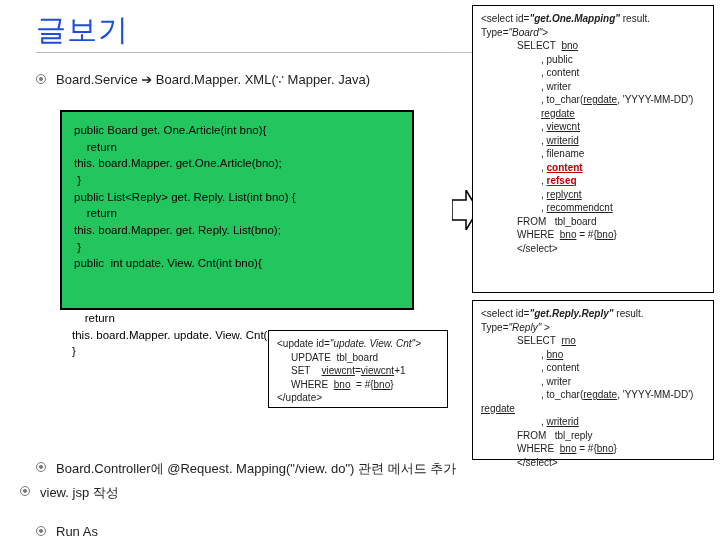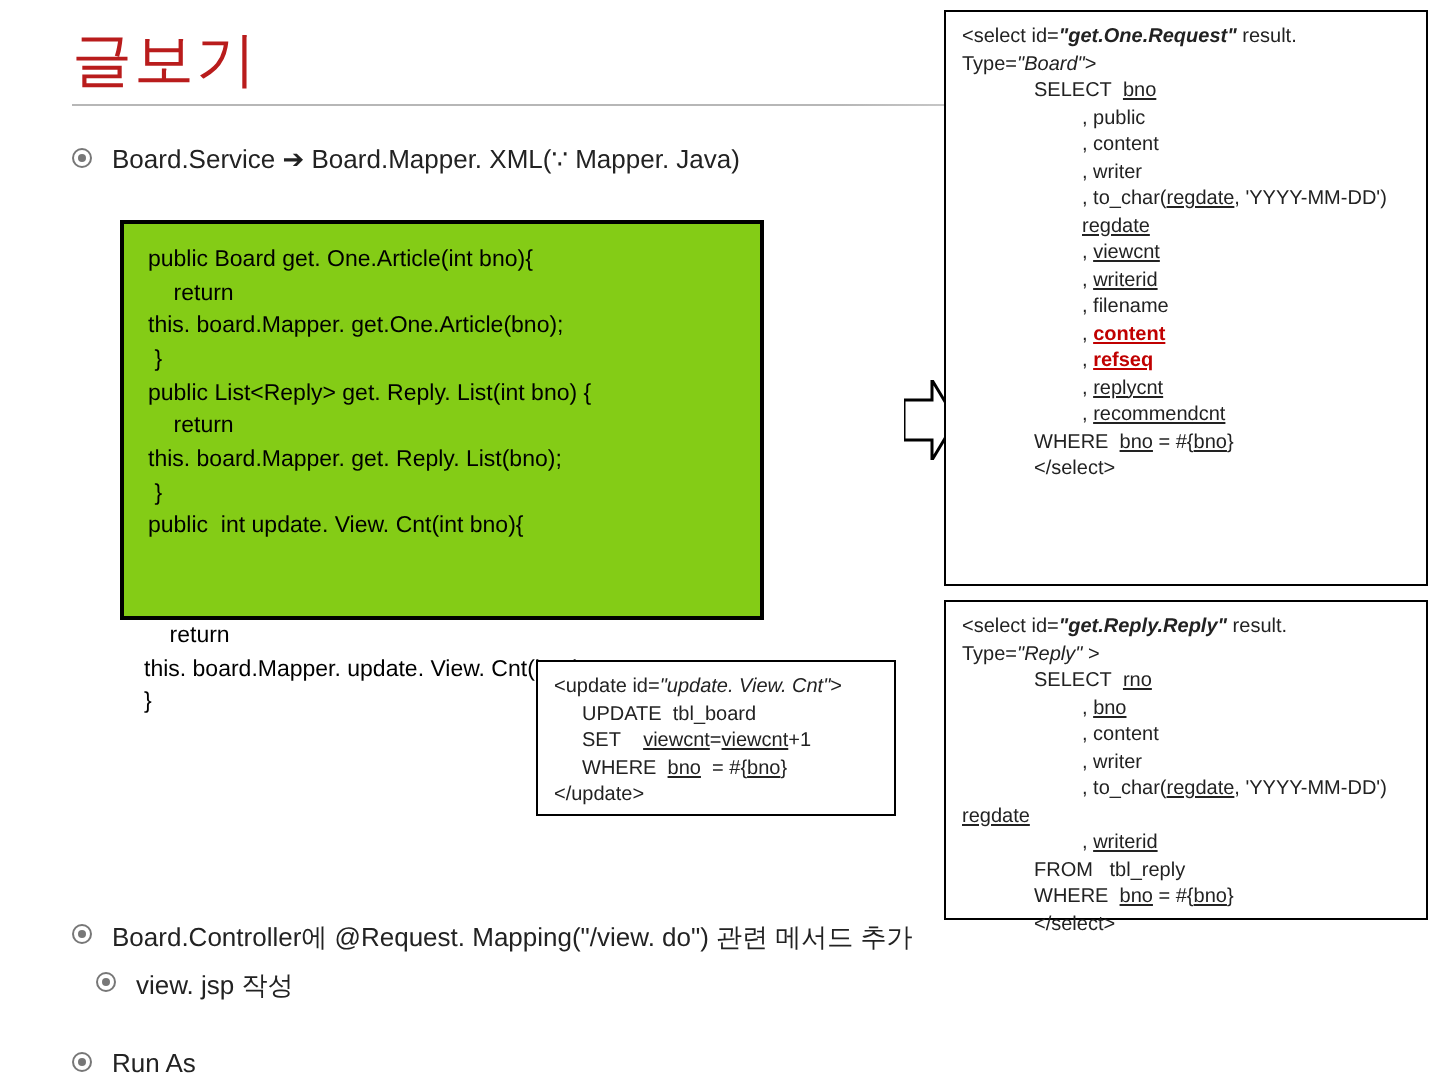--- a/index.html
+++ b/index.html
@@ -1,23 +1,23 @@
 <!DOCTYPE html>
 <html><head>
 <meta charset="utf-8">
 <style>
   * { box-sizing: border-box; margin: 0; padding: 0; }
   body { width: 720px; height: 540px; background: #fff; font-family: "Malgun Gothic", sans-serif; position: relative; overflow: hidden; font-size: 10px; color: #222; }
   .title-wrap { position: absolute; left: 36px; top: 10px; }
-  .title { font-size: 30px; color: #b91c1c; font-weight: 500; letter-spacing: 1px; }
+  .title { font-size: 30px; color: #1d4ed8; font-weight: 500; letter-spacing: 1px; }
   .title-rule { width: 640px; height: 1px; background: linear-gradient(to right, #b7b7b7 0%, #b7b7b7 60%, transparent 100%); position: absolute; left: 36px; top: 52px; }
   .bullet-line { position: absolute; display: flex; align-items: flex-start; gap: 10px; }
   .bul { width: 10px; height: 10px; border: 1.5px solid #777; border-radius: 50%; position: relative; flex: 0 0 auto; margin-top: 2px; }
   .bul::after { content: ""; position: absolute; width: 4px; height: 4px; background: #777; border-radius: 50%; left: 1.5px; top: 1.5px; }
-  .orange-box { position: absolute; left: 60px; top: 110px; width: 322px; height: 200px; background: #84cc16; color: #000; border: 2px solid #000; padding: 10px 12px; font-size: 11.5px; line-height: 1.45; overflow: visible; }
+  .orange-box { position: absolute; left: 60px; top: 110px; width: 354px; height: 200px; background: #22c55e; color: #000; border: 2px solid #000; padding: 10px 12px; font-size: 11.5px; line-height: 1.45; overflow: visible; }
   .orange-overflow { position: absolute; left: 60px; top: 310px; width: 390px; font-size: 11.5px; line-height: 1.45; color: #000; padding: 0 12px; }
   .xml-box { position: absolute; border: 1.5px solid #000; background: #fff; padding: 6px 8px; font-size: 10px; line-height: 1.35; }
   .xml1 { left: 472px; top: 5px; width: 242px; height: 288px; }
   .xml2 { left: 472px; top: 300px; width: 242px; height: 160px; }
   .xml3 { left: 268px; top: 330px; width: 180px; height: 78px; }
   .q { font-style: italic; }
   .b { font-weight: 700; }
   .u { text-decoration: underline; }
   .red { color: #c00000; text-decoration: underline; font-weight: 700; }
   .arrow { position: absolute; left: 452px; top: 190px; }
@@ -55,33 +55,34 @@
 }</pre>
 </div>
 
 <div class="arrow">
   <svg width="26" height="40">
     <polygon points="0,10 14,10 14,0 26,20 14,40 14,30 0,30" fill="#fff" stroke="#000" stroke-width="1.5"></polygon>
   </svg>
 </div>
 
 <div class="xml-box xml1">
-  <div>&lt;select id=<span class="q b">"<span>get.One.Request</span>"</span> result. Type=<span class="q">"Board"</span>&gt;</div>
+  <div>&lt;select id=<span class="q b">"<span>get.One.Mapping</span>"</span> result. Type=<span class="q">"Board"</span>&gt;</div>
   <span class="ind">SELECT&nbsp;&nbsp;<span class="u">bno</span></span>
   <span class="ind2">, public</span>
   <span class="ind2">, content</span>
   <span class="ind2">, writer</span>
   <span class="ind2">, to_char(<span class="u">regdate</span>, 'YYYY-MM-DD') <span class="u">regdate</span></span>
   <span class="ind2">, <span class="u">viewcnt</span></span>
   <span class="ind2">, <span class="u">writerid</span></span>
   <span class="ind2">, filename</span>
   <span class="ind2">, <span class="red">content</span></span>
   <span class="ind2">, <span class="red">refseq</span></span>
   <span class="ind2">, <span class="u">replycnt</span></span>
   <span class="ind2">, <span class="u">recommendcnt</span></span>
+  <span class="ind">FROM&nbsp;&nbsp;&nbsp;tbl_board</span>
   <span class="ind">WHERE&nbsp;&nbsp;<span class="u">bno</span> = #{<span class="u">bno</span>}</span>
   <span class="ind">&lt;/select&gt;</span>
 </div>
 
 <div class="xml-box xml2">
   <div>&lt;select id=<span class="q b">"<span>get.Reply.Reply</span>"</span> result. Type=<span class="q">"Reply"</span> &gt;</div>
   <span class="ind">SELECT&nbsp;&nbsp;<span class="u">rno</span></span>
   <span class="ind2">, <span class="u">bno</span></span>
   <span class="ind2">, content</span>
   <span class="ind2">, writer</span>
@@ -98,20 +99,20 @@
   <div style="padding-left:14px;">UPDATE&nbsp;&nbsp;tbl_board</div>
   <div style="padding-left:14px;">SET&nbsp;&nbsp;&nbsp;&nbsp;<span class="u">viewcnt</span>=<span class="u">viewcnt</span>+1</div>
   <div style="padding-left:14px;">WHERE&nbsp;&nbsp;<span class="u">bno</span>&nbsp;&nbsp;= #{<span class="u">bno</span>}</div>
   <div>&lt;/update&gt;</div>
 </div>
 
 <div class="bullet-line" style="left:36px; top:460px;">
   <span class="bul"></span>
   <span style="font-size:13px;">Board.Controller에  @Request. Mapping("/view. do") 관련 메서드 추가</span>
 </div>
-<div class="bullet-line" style="left:48px; top:484px;">
+<div class="bullet-line" style="left:20px; top:484px;">
   <span class="bul"></span>
   <span style="font-size:13px;">view. jsp 작성</span>
 </div>
 <div class="bullet-line" style="left:36px; top:524px;">
   <span class="bul"></span>
   <span style="font-size:13px;">Run As</span>
 </div>
 
 </body></html>

